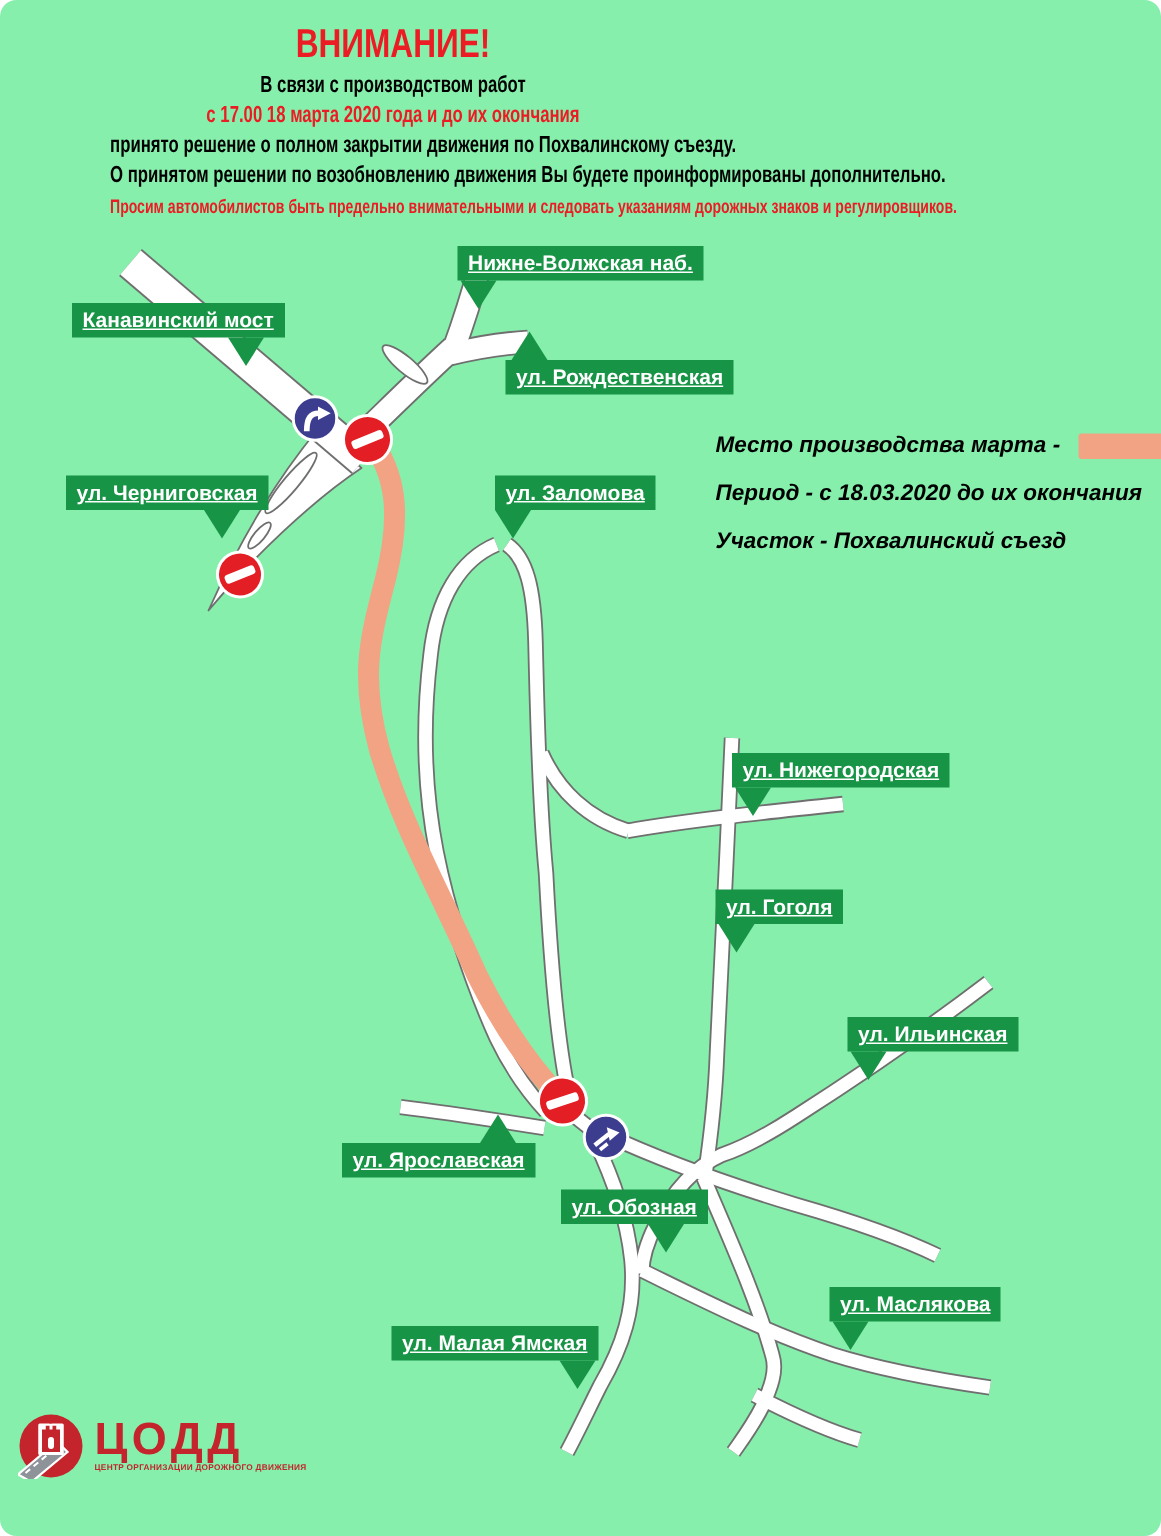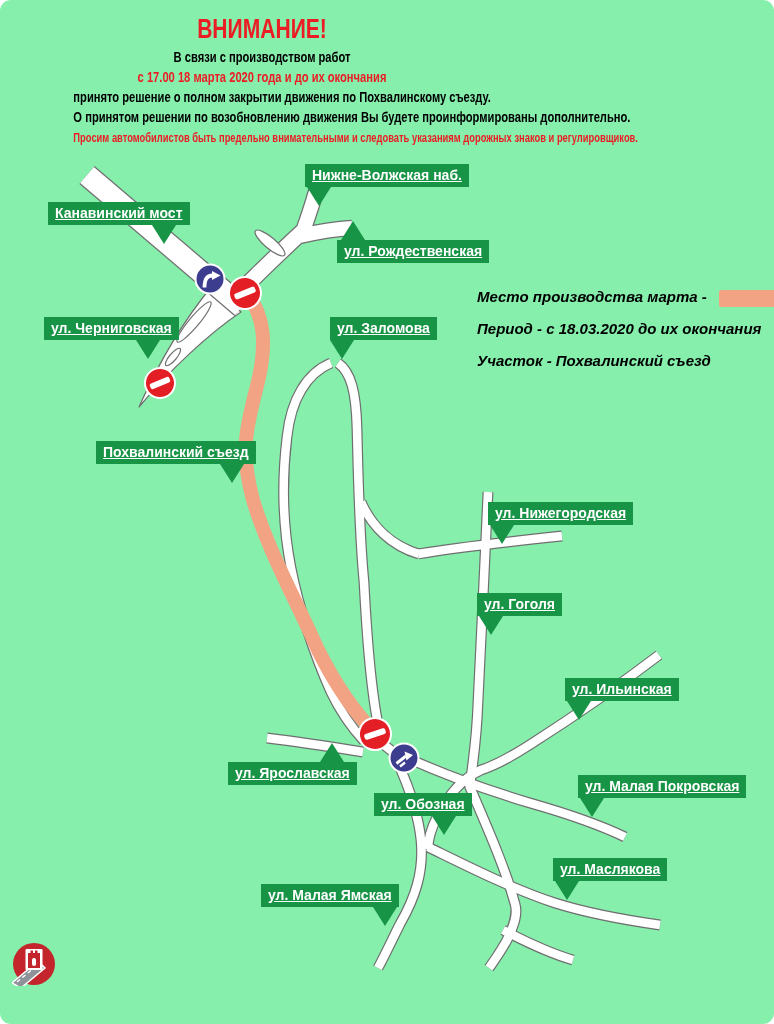--- a/index.html
+++ b/index.html
@@ -143,35 +143,37 @@
     </div>
     <div class="legend-line">Период - с 18.03.2020 до их окончания</div>
     <div class="legend-line">Участок - Похвалинский съезд</div>
   </div>
 
   <div class="street-label tail-bottom" style="left:305px;top:164px;--tx:2px">Нижне-Волжская наб.</div>
   <div class="street-label tail-top" style="left:337px;top:240px;--tx:4px">ул. Рождественская</div>
   <div class="street-label tail-bottom" style="left:48px;top:202px;--tx:104px">Канавинский мост</div>
   <div class="street-label tail-bottom" style="left:44px;top:317px;--tx:92px">ул. Черниговская</div>
   <div class="street-label tail-bottom" style="left:330px;top:317px;--tx:0px">ул. Заломова</div>
-  <div class="street-label tail-bottom" style="left:96px;top:441px;--tx:124px">Похвалинский съезд</div>
   <div class="street-label tail-bottom" style="left:488px;top:502px;--tx:2px">ул. Нижегородская</div>
   <div class="street-label tail-bottom" style="left:477px;top:593px;--tx:2px">ул. Гоголя</div>
   <div class="street-label tail-bottom" style="left:565px;top:678px;--tx:2px">ул. Ильинская</div>
   <div class="street-label tail-top" style="left:228px;top:762px;--tx:92px">ул. Ярославская</div>
-  <div class="street-label tail-bottom" style="left:578px;top:775px;--tx:2px">ул. Малая Покровская</div>
   <div class="street-label tail-bottom" style="left:374px;top:793px;--tx:58px">ул. Обозная</div>
   <div class="street-label tail-bottom" style="left:553px;top:858px;--tx:2px">ул. Маслякова</div>
   <div class="street-label tail-bottom" style="left:261px;top:884px;--tx:112px">ул. Малая Ямская</div>
 
   <div class="logo">
     <svg width="44" height="44" viewBox="0 0 44 44">
       <circle cx="22" cy="22" r="21" fill="#C4242B"></circle>
       <path d="M 0,41 L 26,19 L 33,26 L 9,46 Z" fill="#8E9399" stroke="#ffffff" stroke-width="1.5"></path>
       <path d="M 5,40 L 28,21" fill="none" stroke="#ffffff" stroke-width="1.4" stroke-dasharray="4,3"></path>
       <rect x="13.5" y="7" width="17" height="21" rx="1" fill="#ffffff"></rect>
       <path d="M 16,11 h2.5 v-2.5 h2.5 v2.5 h2 v-2.5 h2.5 v2.5 h2.5 v15 h-12 Z" fill="#C4242B"></path>
       <rect x="20" y="16" width="4" height="8" rx="2" fill="#ffffff"></rect>
       <rect x="21" y="3" width="1.5" height="4" fill="#C4242B"></rect>
     </svg>
+    <div class="logo-text">
+      <div class="logo-name">ЦОДД</div>
+      <div class="logo-tagline">ЦЕНТР ОРГАНИЗАЦИИ ДОРОЖНОГО ДВИЖЕНИЯ</div>
+    </div>
   </div>
 
 </div>
 
 </body></html>

